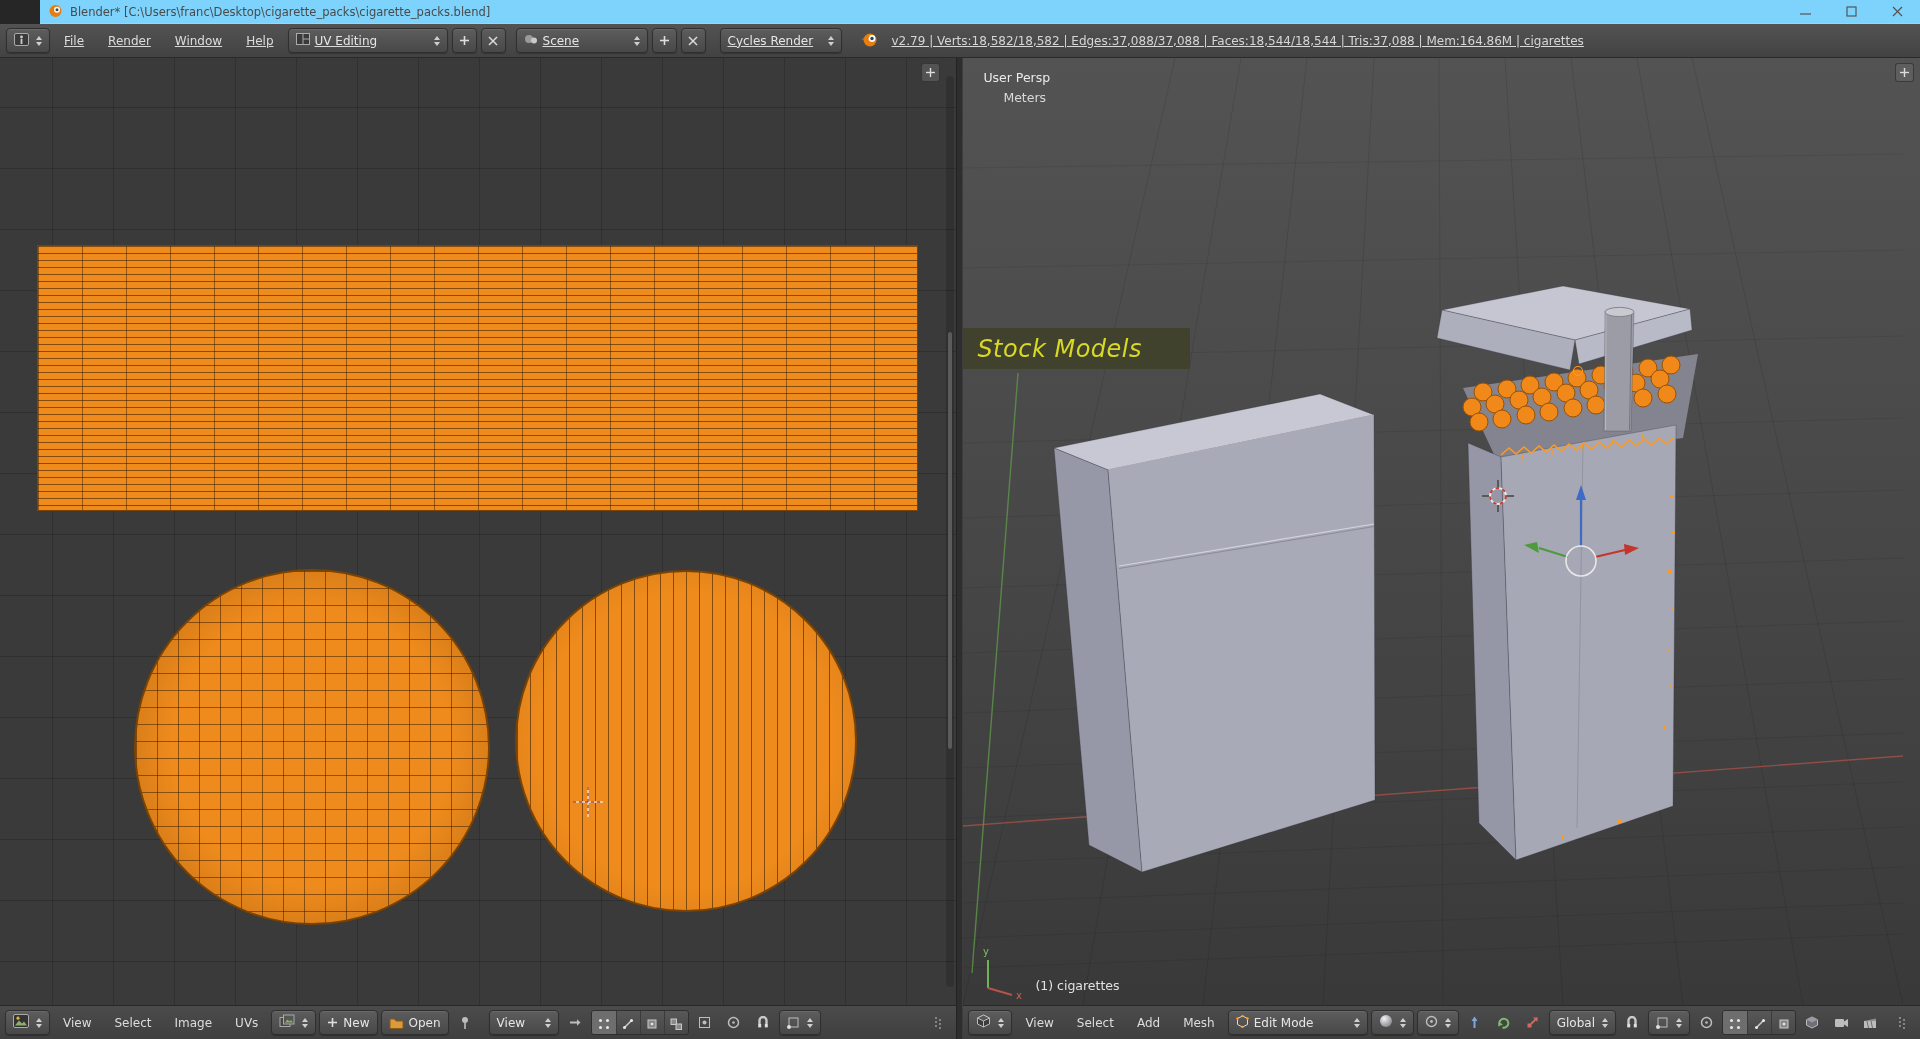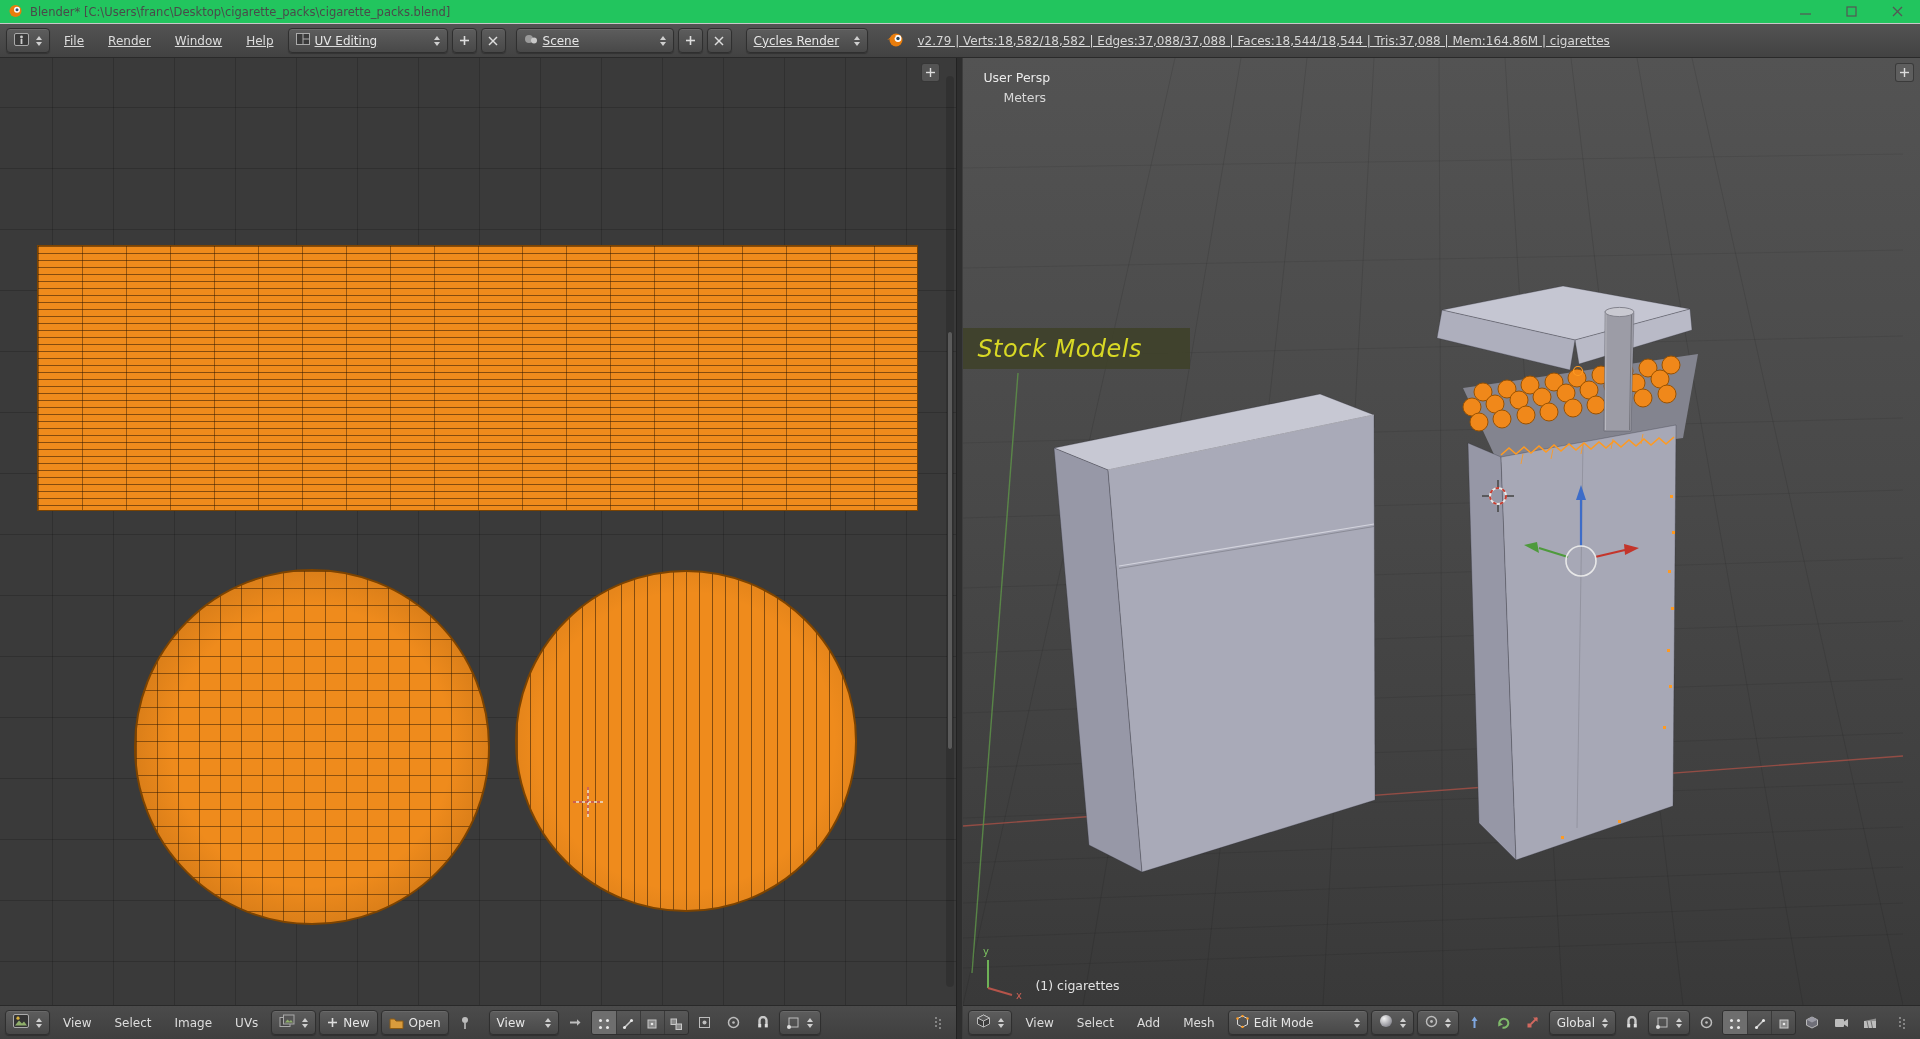--- a/index.html
+++ b/index.html
@@ -4,35 +4,35 @@
 <style>
   * { box-sizing: border-box; }
   html,body { margin:0; padding:0; }
   body {
     width:1920px; height:1039px; overflow:hidden;
     background:#262626; color:#d8d8d8;
     font-family:"DejaVu Sans","Liberation Sans",sans-serif; font-size:12px;
     -webkit-user-select:none; user-select:none;
   }
   
-  .titlebar { height:24px; background:#22c55e; border-bottom:1px solid #c8c8c8;
-    display:flex; align-items:center; padding:0 0 0 8px; gap:7px; color:#3c3c3c; }
+  .titlebar { height:24px; background:#7dd3fc; border-bottom:1px solid #c8c8c8;
+    display:flex; align-items:center; padding:0 0 0 8px; gap:7px; color:#3c3c3c;margin-left:40px; }
   .title-text { font-size:11.5px; color:#4a4a4a; }
   .win-btns { margin-left:auto; display:flex; height:100%; }
   .win-btn { width:46px; height:100%; display:flex; align-items:center; justify-content:center; }
   
   .info-header { height:34px; background:linear-gradient(#535353,#424242);
     border-bottom:1px solid #2a2a2a; display:flex; align-items:center; padding:0 6px; gap:4px;text-decoration:underline; }
   .menu { padding:0 10px; color:#dddddd; height:100%; display:flex; align-items:center; font-size:12px; }
   .dd { height:25px; display:inline-flex; align-items:center; gap:5px; padding:0 7px;
     background:linear-gradient(#5d5d5d,#484848); border:1px solid #2f2f2f; border-radius:4px;
     color:#e6e6e6; box-shadow:inset 0 1px 0 rgba(255,255,255,.08), 0 1px 1px rgba(0,0,0,.25); white-space:nowrap; }
   .dd.sq { width:25px; padding:0; justify-content:center; }
   .dd .lbl { flex:1; }
-  .wlayout { width:160px; } .wscene { width:158px; } .wengine { width:122px; } .wmode { width:140px; } .wsmall { width:70px; }
+  .wlayout { width:160px; } .wscene { width:132px; } .wengine { width:122px; } .wmode { width:140px; } .wsmall { width:70px; }
   .tris { display:flex; flex-direction:column; gap:2px; margin-left:2px; }
   .tri-up { width:0;height:0;border-left:3.5px solid transparent;border-right:3.5px solid transparent;border-bottom:4px solid #cfcfcf; }
   .tri-down { width:0;height:0;border-left:3.5px solid transparent;border-right:3.5px solid transparent;border-top:4px solid #cfcfcf; }
   .ib { width:26px; height:25px; display:inline-flex; align-items:center; justify-content:center; border-radius:3px; }
   .ib-group { display:inline-flex; background:linear-gradient(#585858,#474747); border:1px solid #2f2f2f; border-radius:3px; overflow:hidden; height:25px; }
   .ib-group .ib { width:24px; border-radius:0; }
   .ib-group .ib + .ib { border-left:1px solid #3a3a3a; }
   .ib-group .active { background:#6e6e6e; }
   .stats { margin-left:8px; color:#d6d6d6; font-size:12px; white-space:nowrap; }
   .hspacer { flex:1; }

